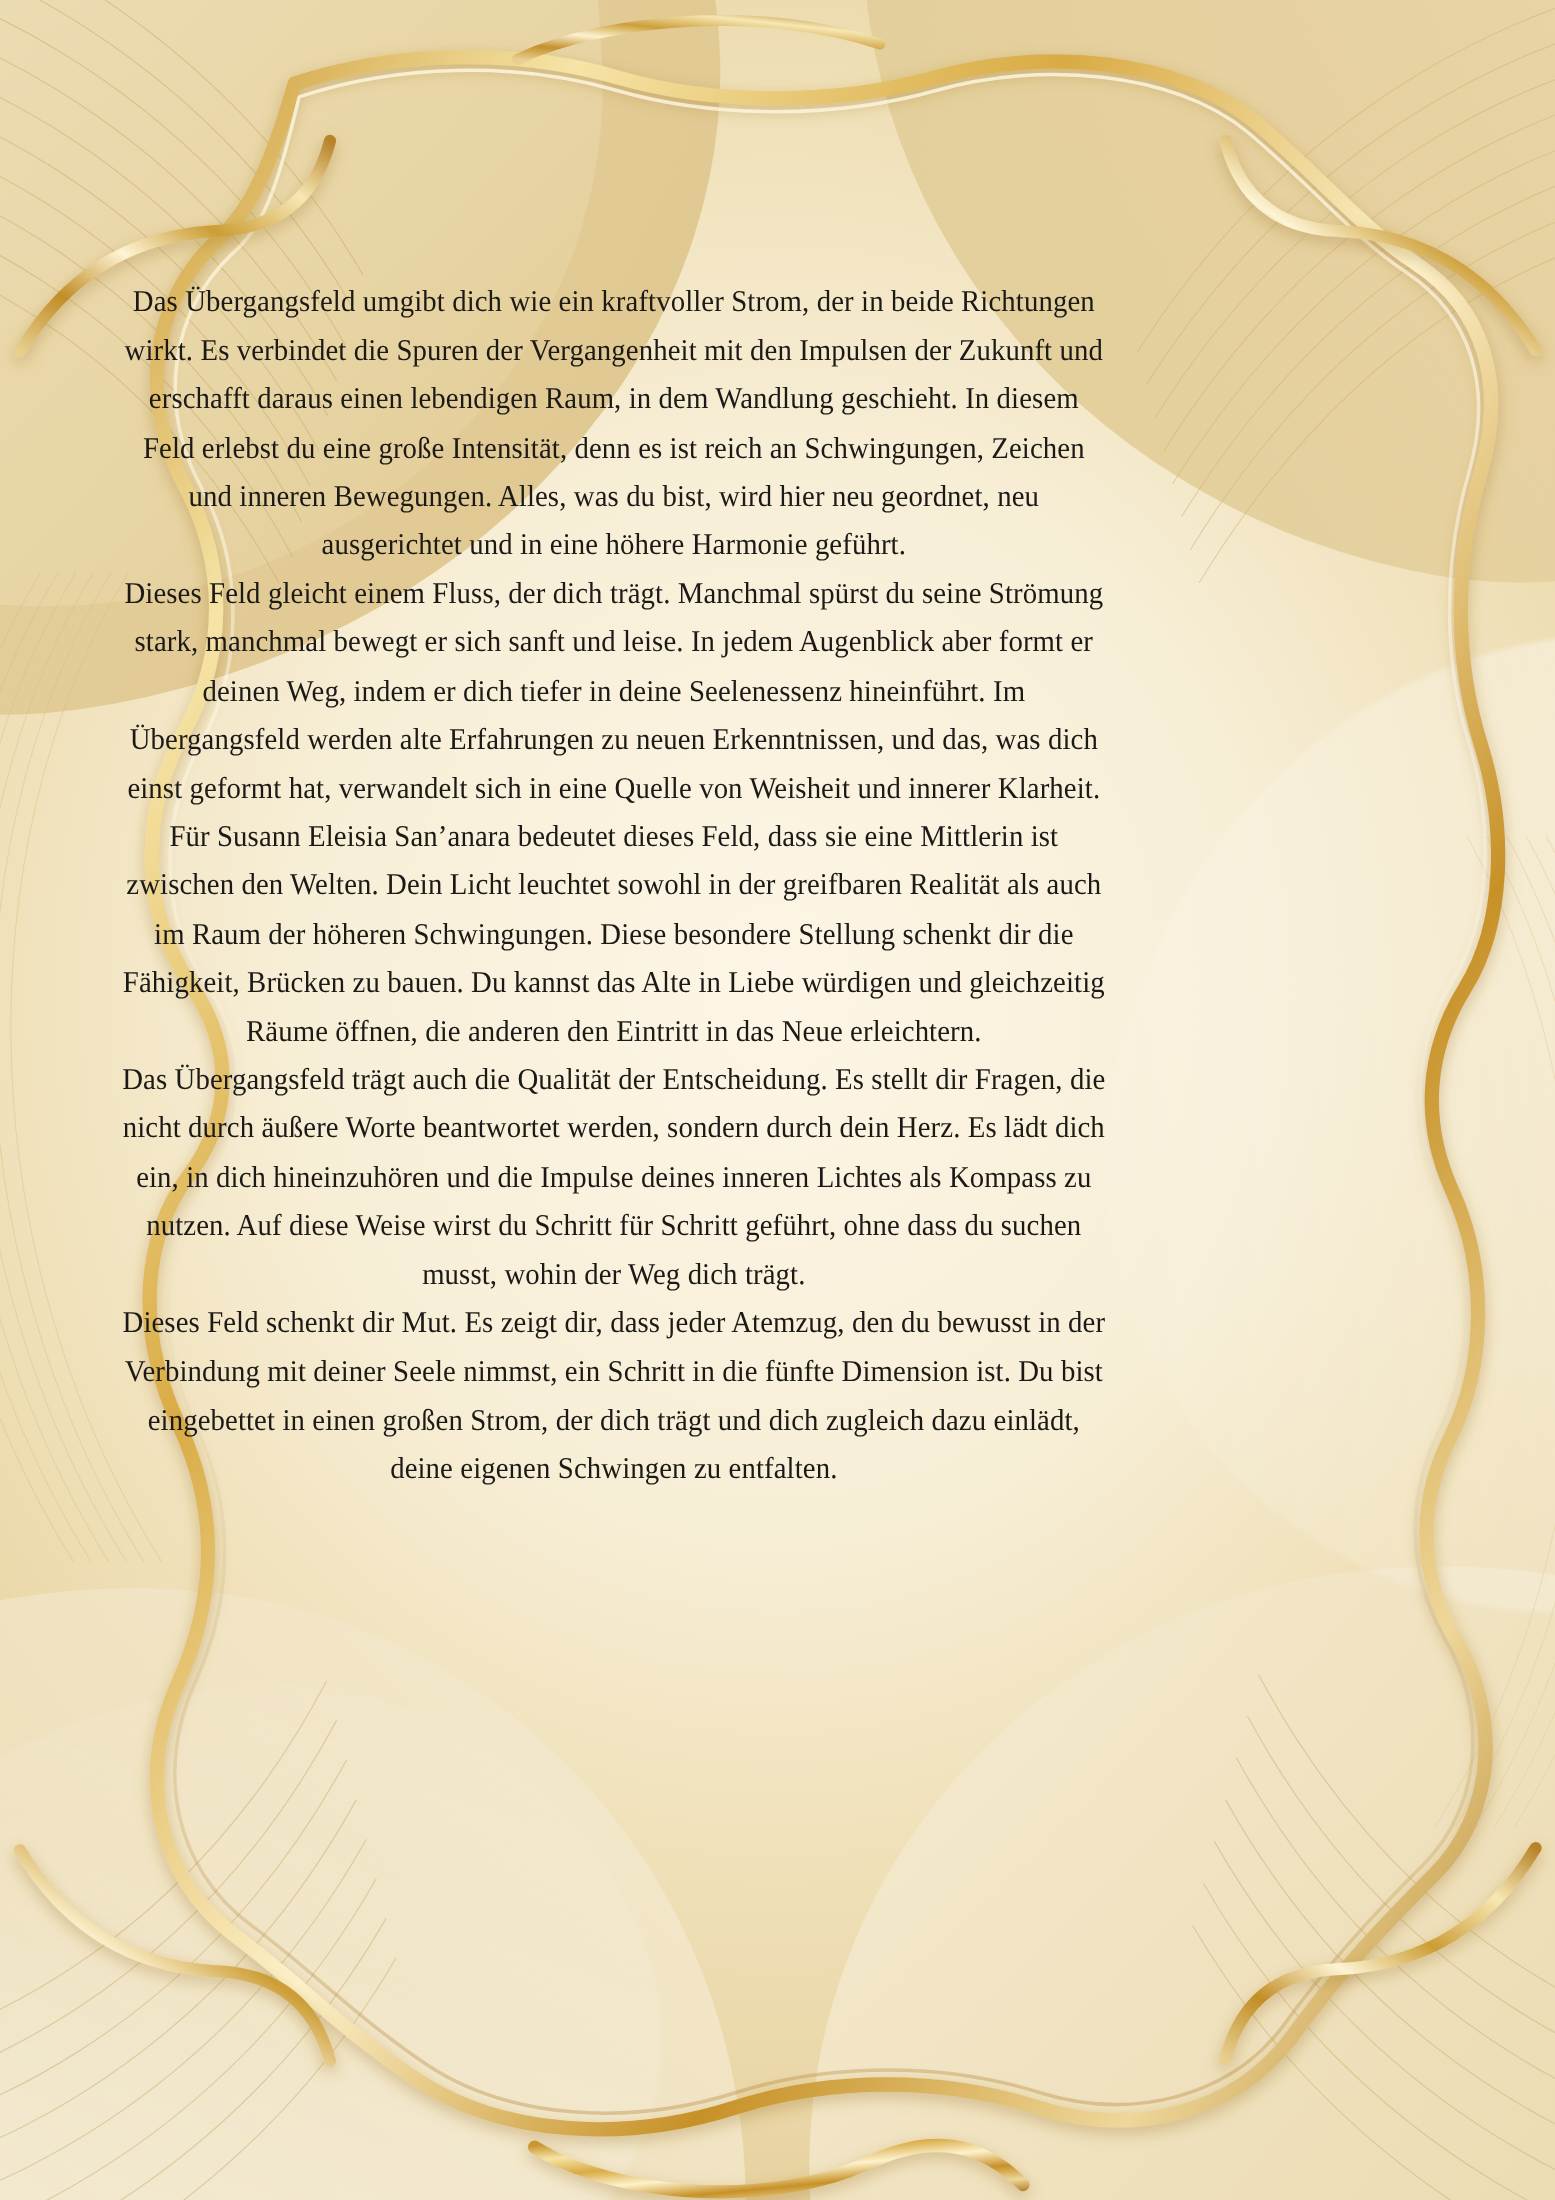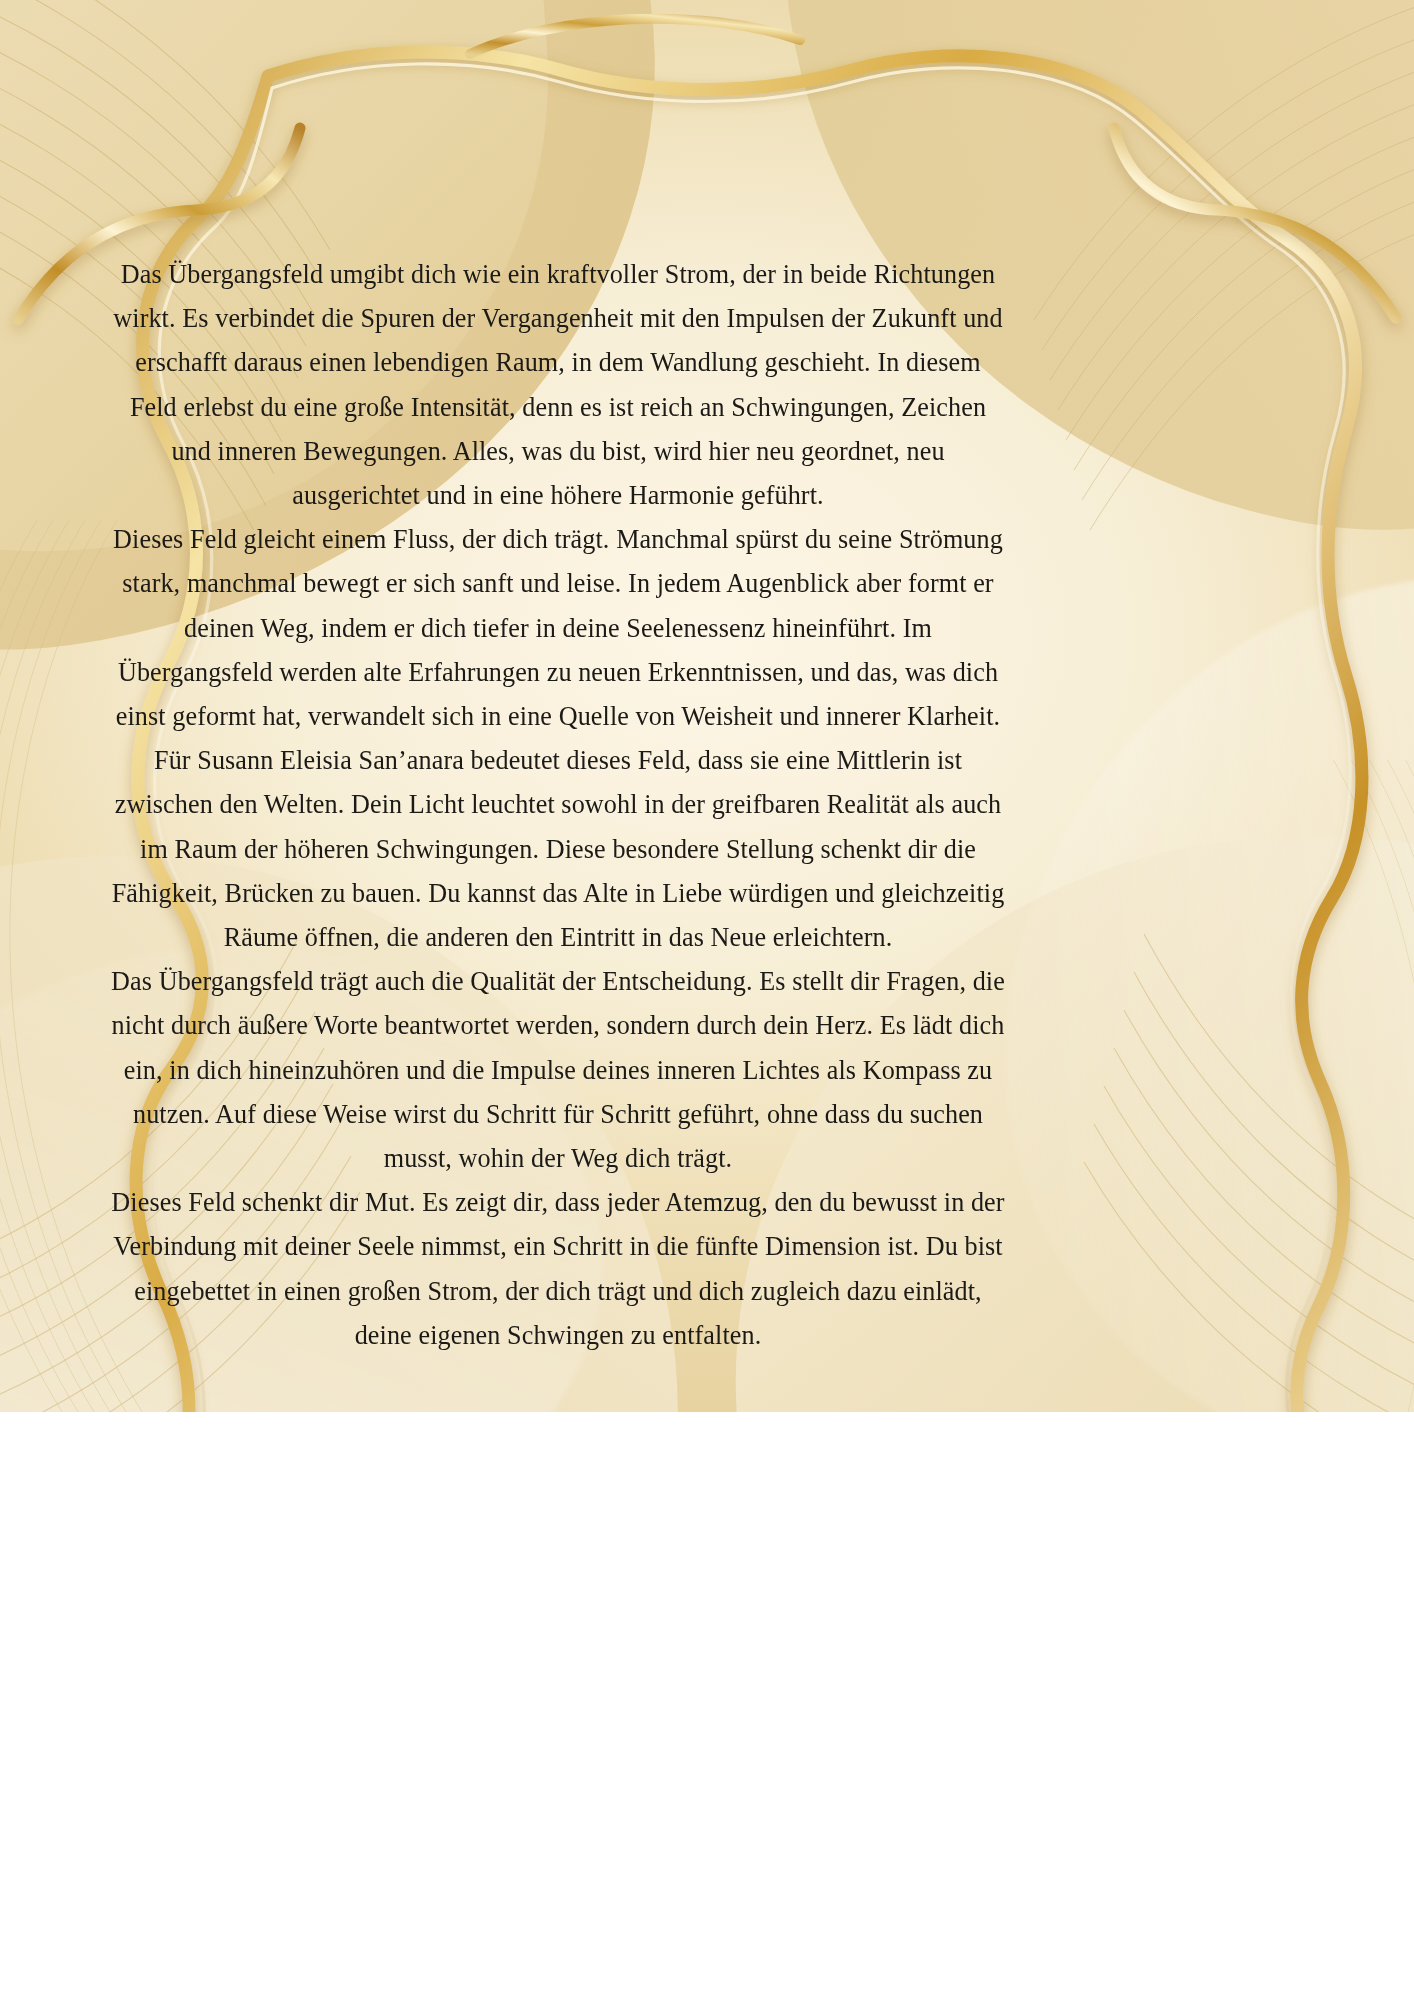--- a/index.html
+++ b/index.html
@@ -3,21 +3,21 @@
 <meta charset="utf-8">
 <style>
   html, body {
     margin: 0;
     padding: 0;
     background: #ffffff;
   }
   .page {
     position: relative;
     width: 1414px;
-    height: 1412px;
+    height: 2000px;
     overflow: hidden;
     background:
       radial-gradient(ellipse 70% 55% at 50% 45%, #fdf6e6 0%, #f7eed6 45%, #efdfb6 75%, #e7d2a0 100%);
     font-family: "Liberation Serif", "DejaVu Serif", serif;
   }
 
   
   .bg-wave {
     position: absolute;
     pointer-events: none;

